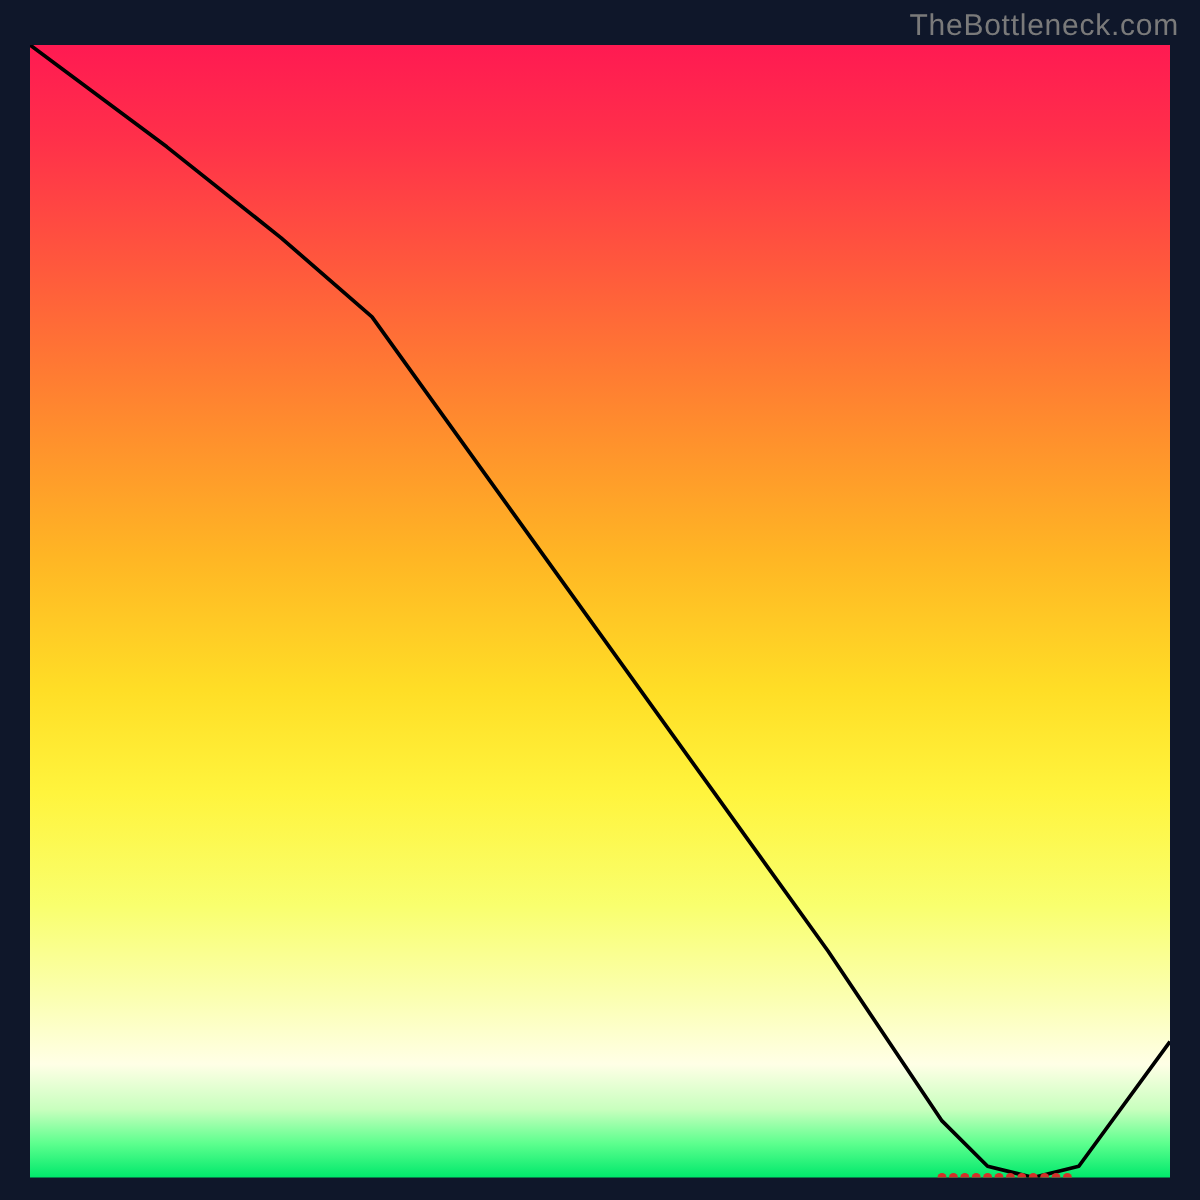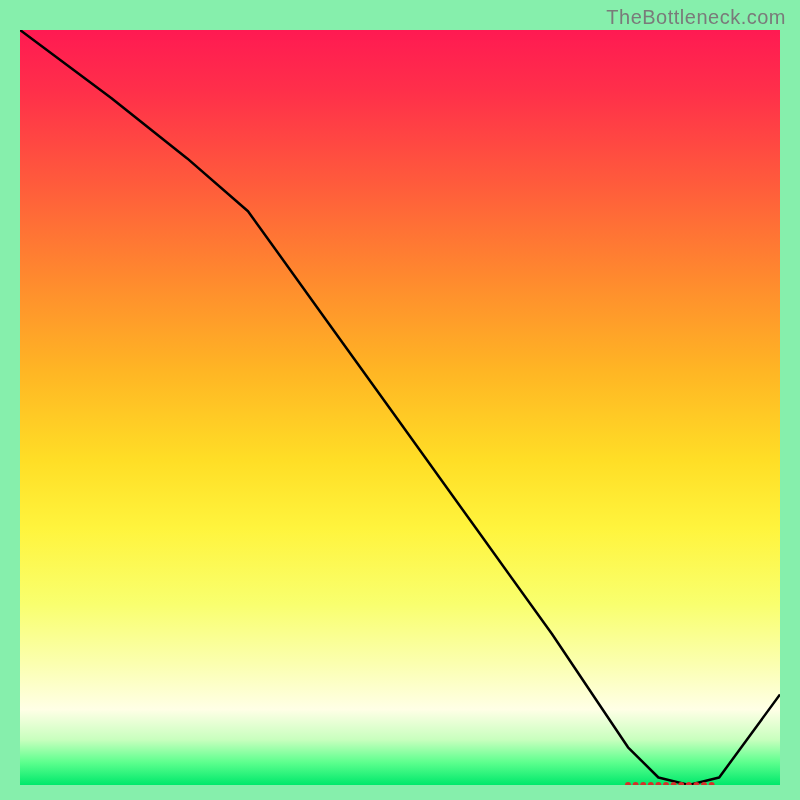--- a/index.html
+++ b/index.html
@@ -8,21 +8,21 @@
     width: 800px;
     height: 800px;
     background: #000;
     overflow: hidden;
     font-family: Arial, Helvetica, sans-serif;
   }
   .frame {
     position: relative;
     width: 800px;
     height: 800px;
-    background: #86efac;
+    background: #0f172a;
   }
   .attribution {
     position: absolute;
     top: 6px;
     right: 14px;
     color: #7a7a7a;
     font-size: 20px;
     letter-spacing: 0.5px;
   }
   .plot {

